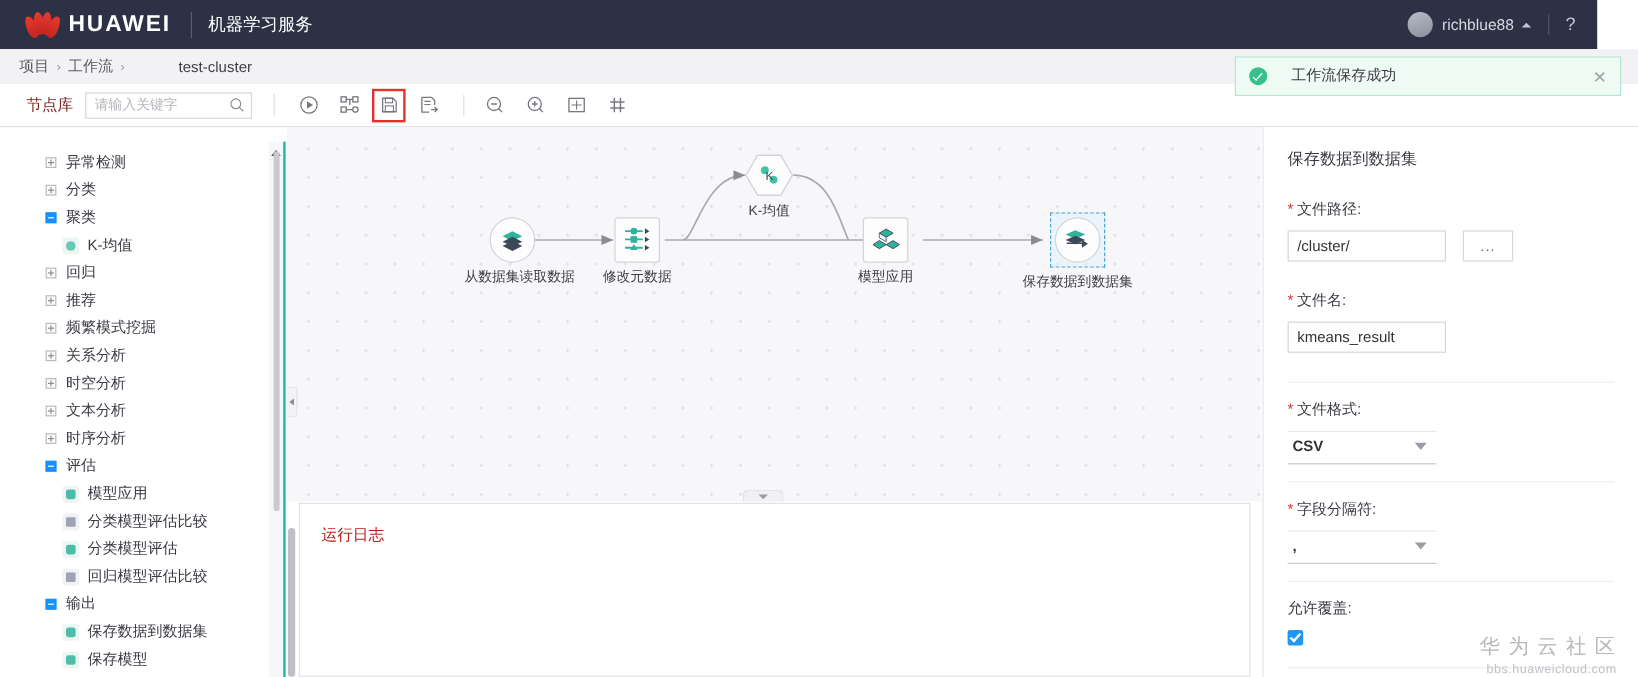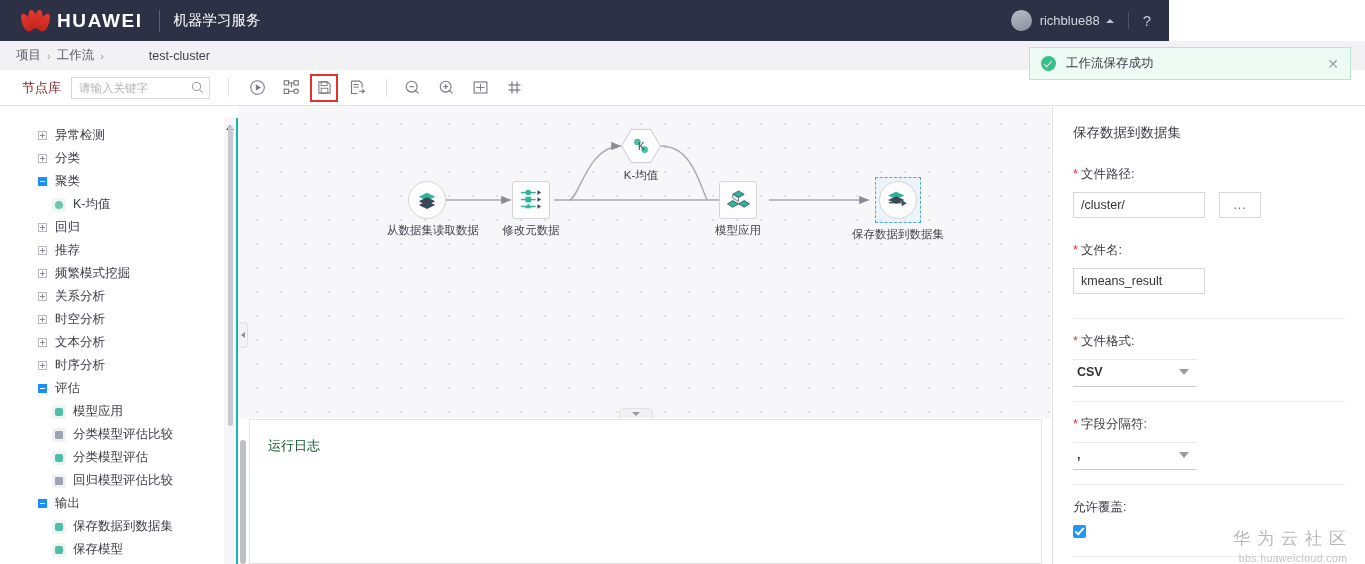--- a/index.html
+++ b/index.html
@@ -7,21 +7,21 @@
     margin: 0; padding: 0;
     width: 1365px; height: 564px;
     overflow: hidden;
     font-family: "Liberation Sans", "DejaVu Sans", sans-serif;
     background: #ffffff;
   }
 
   
   .header {
     position: absolute; top: 0; left: 0;
-    width: 1169px; height: 41px;
+    width: 1331px; height: 41px;
     background: #2d3145;
     display: flex; align-items: center;
   }
   .logo-wrap { display: flex; align-items: center; margin-left: 22px; }
   .huawei-mark { width: 26px; height: 22px; position: relative; }
   .petal {
     position: absolute; width: 9px; height: 19px;
     background: linear-gradient(180deg,#e8392f 0%, #c1261e 100%);
     border-radius: 50% 50% 45% 45% / 62% 62% 38% 38%;
   }
@@ -228,21 +228,21 @@
     border-top: 3.5px solid transparent; border-bottom: 3.5px solid transparent;
     border-right: 4px solid #8d8d96;
   }
 
   
   .log-panel {
     position: absolute; top: 419px; left: 249px;
     width: 793px; height: 145px;
     background: #ffffff; border: 1px solid #e3e3e7;
   }
-  .log-title { font-size: 13px; color: #14532d; margin: 17px 0 0 18px; }
+  .log-title { font-size: 13px; color: #b91c1c; margin: 17px 0 0 18px; }
 
   
   .col-scroll {
     position: absolute; left: 240px; top: 440px;
     width: 6px; height: 124px; background: #bfbfc6; border-radius: 3px;
   }
 
   
   .props {
     position: absolute; top: 106px; left: 1052px;
@@ -301,21 +301,21 @@
   }
   .toast-ic {
     width: 15px; height: 15px; border-radius: 50%; background: #37c08b;
     position: relative; flex: none;
   }
   .toast-ic::after {
     content: ""; position: absolute; left: 5px; top: 2.5px;
     width: 3px; height: 7px; border: solid #fff;
     border-width: 0 1.8px 1.8px 0; transform: rotate(42deg);
   }
-  .toast-msg { font-size: 12.5px; color: #3b3b44; margin-left: 10px; }
+  .toast-msg { font-size: 12.5px; color: #3b3b44; margin-left: 20px; }
   .toast-x {
     margin-left: auto; font-size: 14px; color: #9aa5a1; cursor: pointer;
     line-height: 1;
   }
 
   
   .watermark {
     position: absolute; right: 12px; bottom: 0; text-align: center;
     pointer-events: none; z-index: 20;
   }

